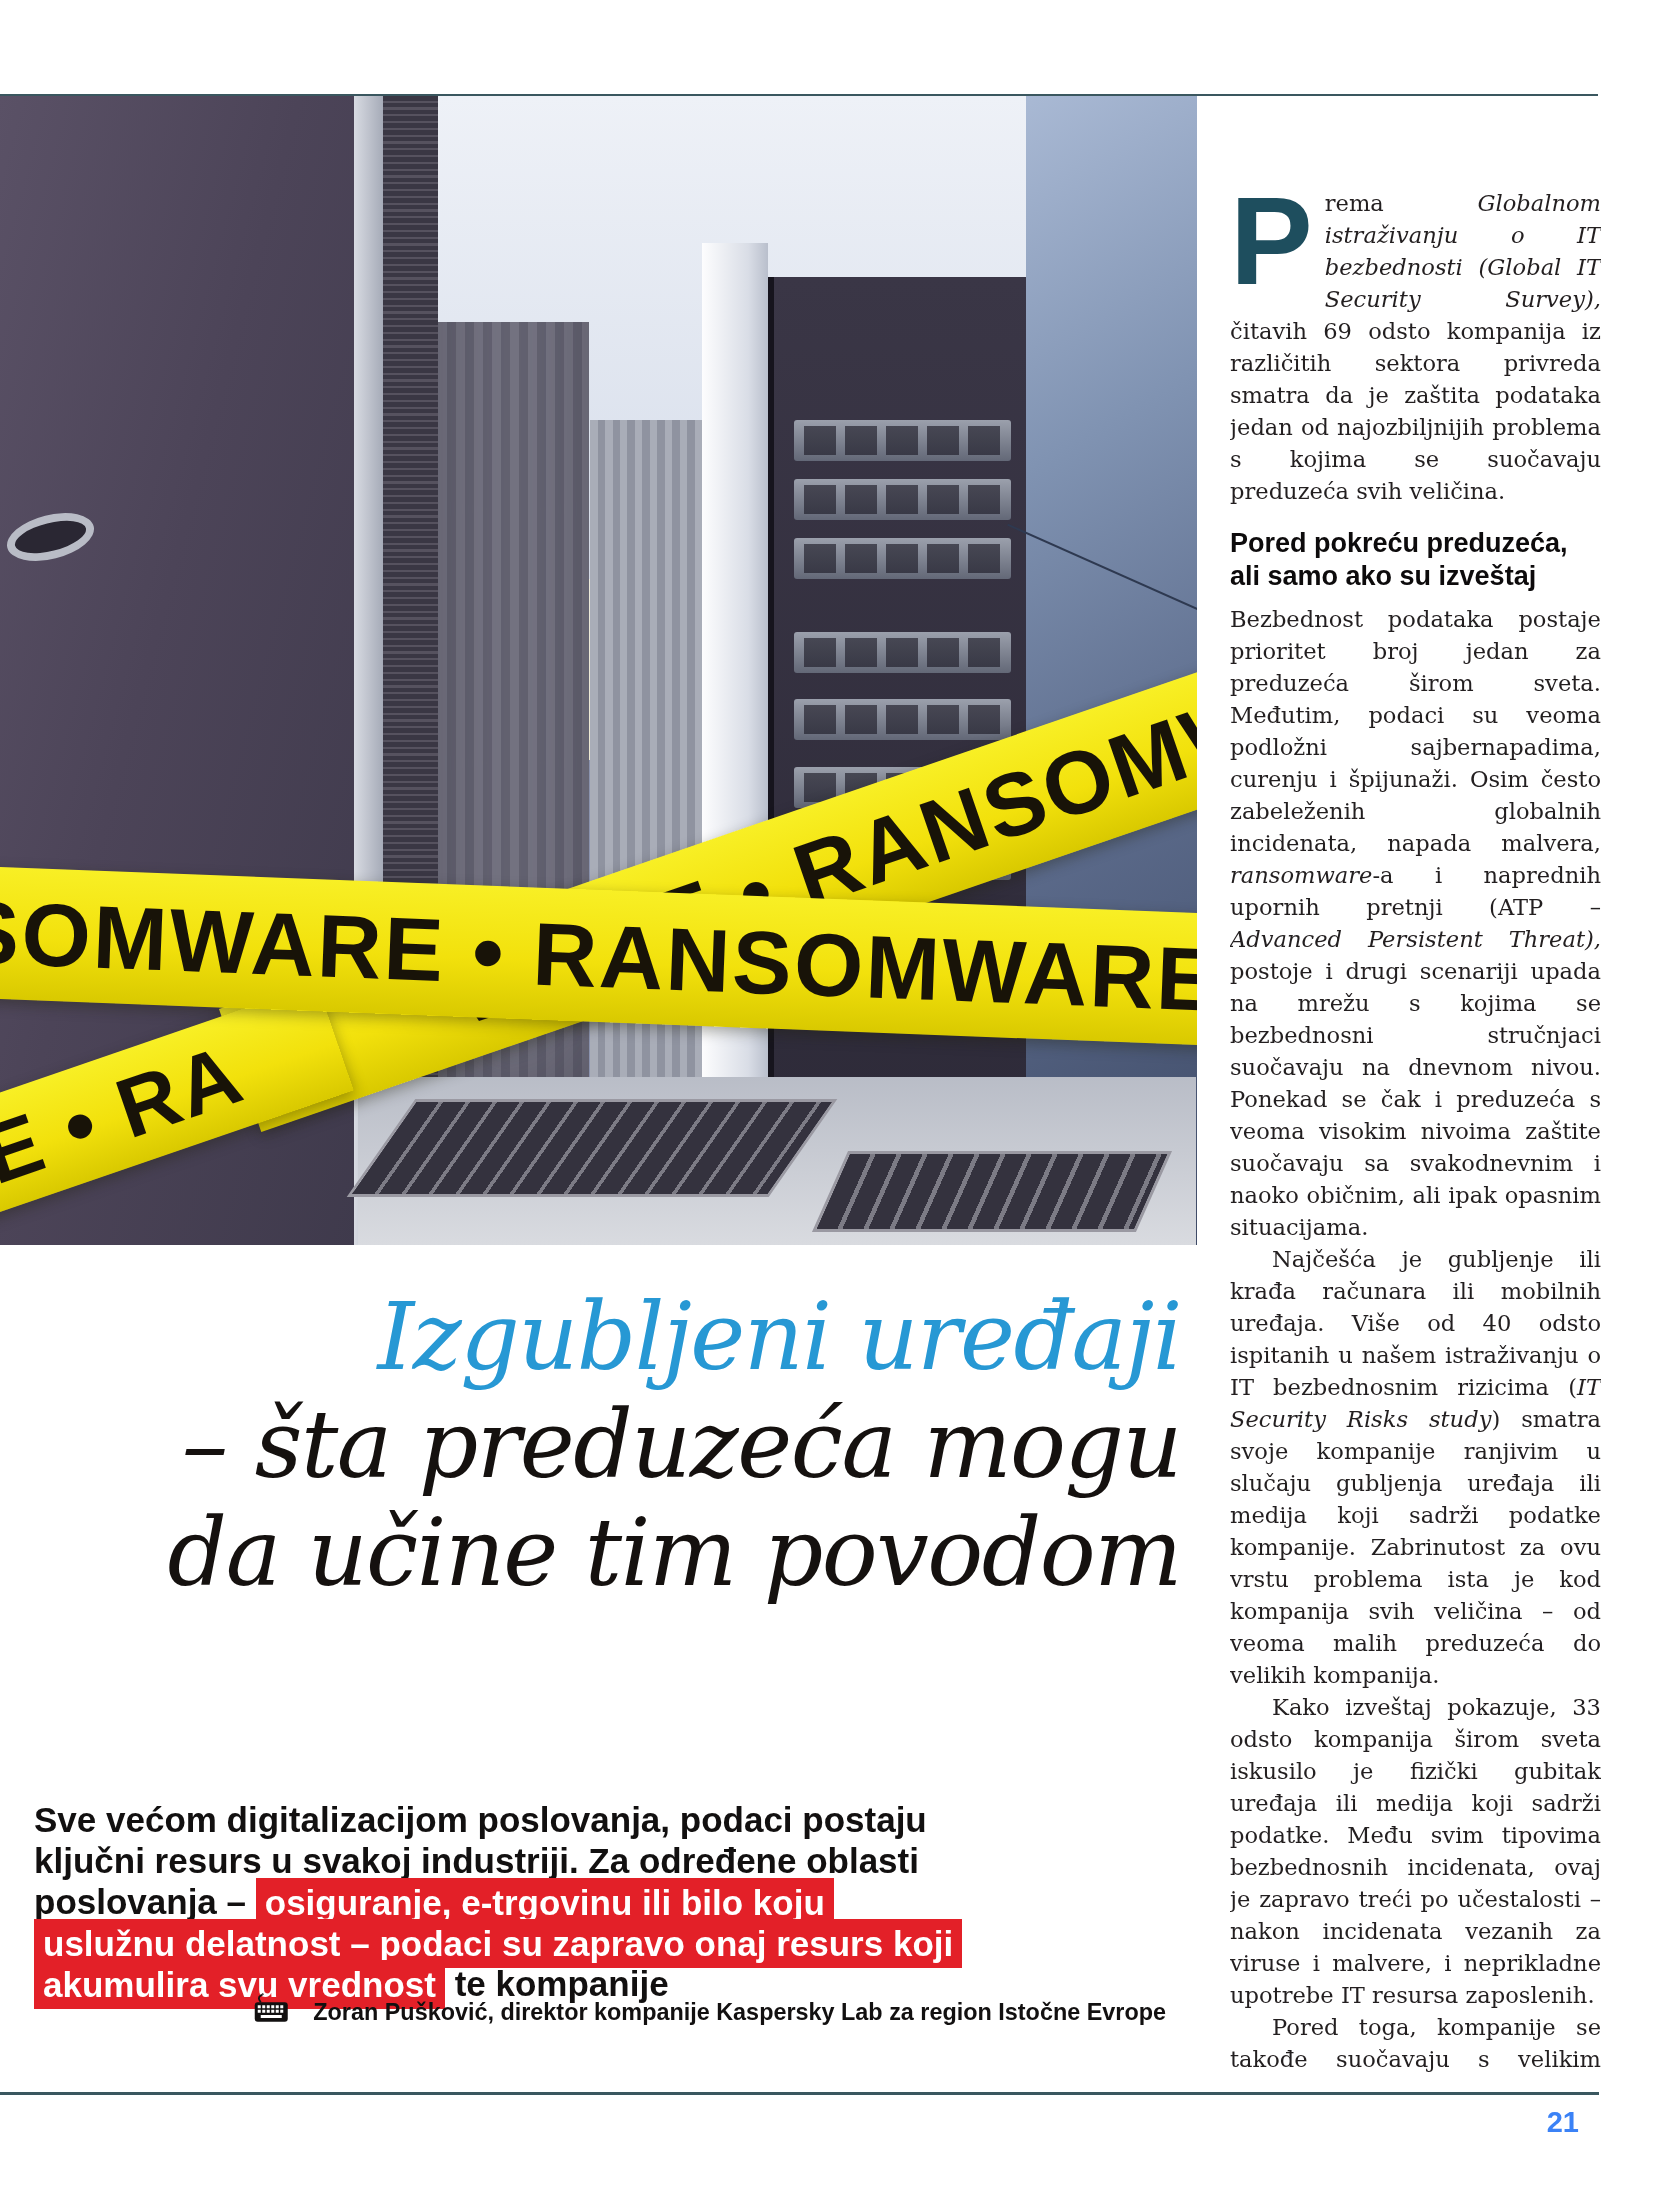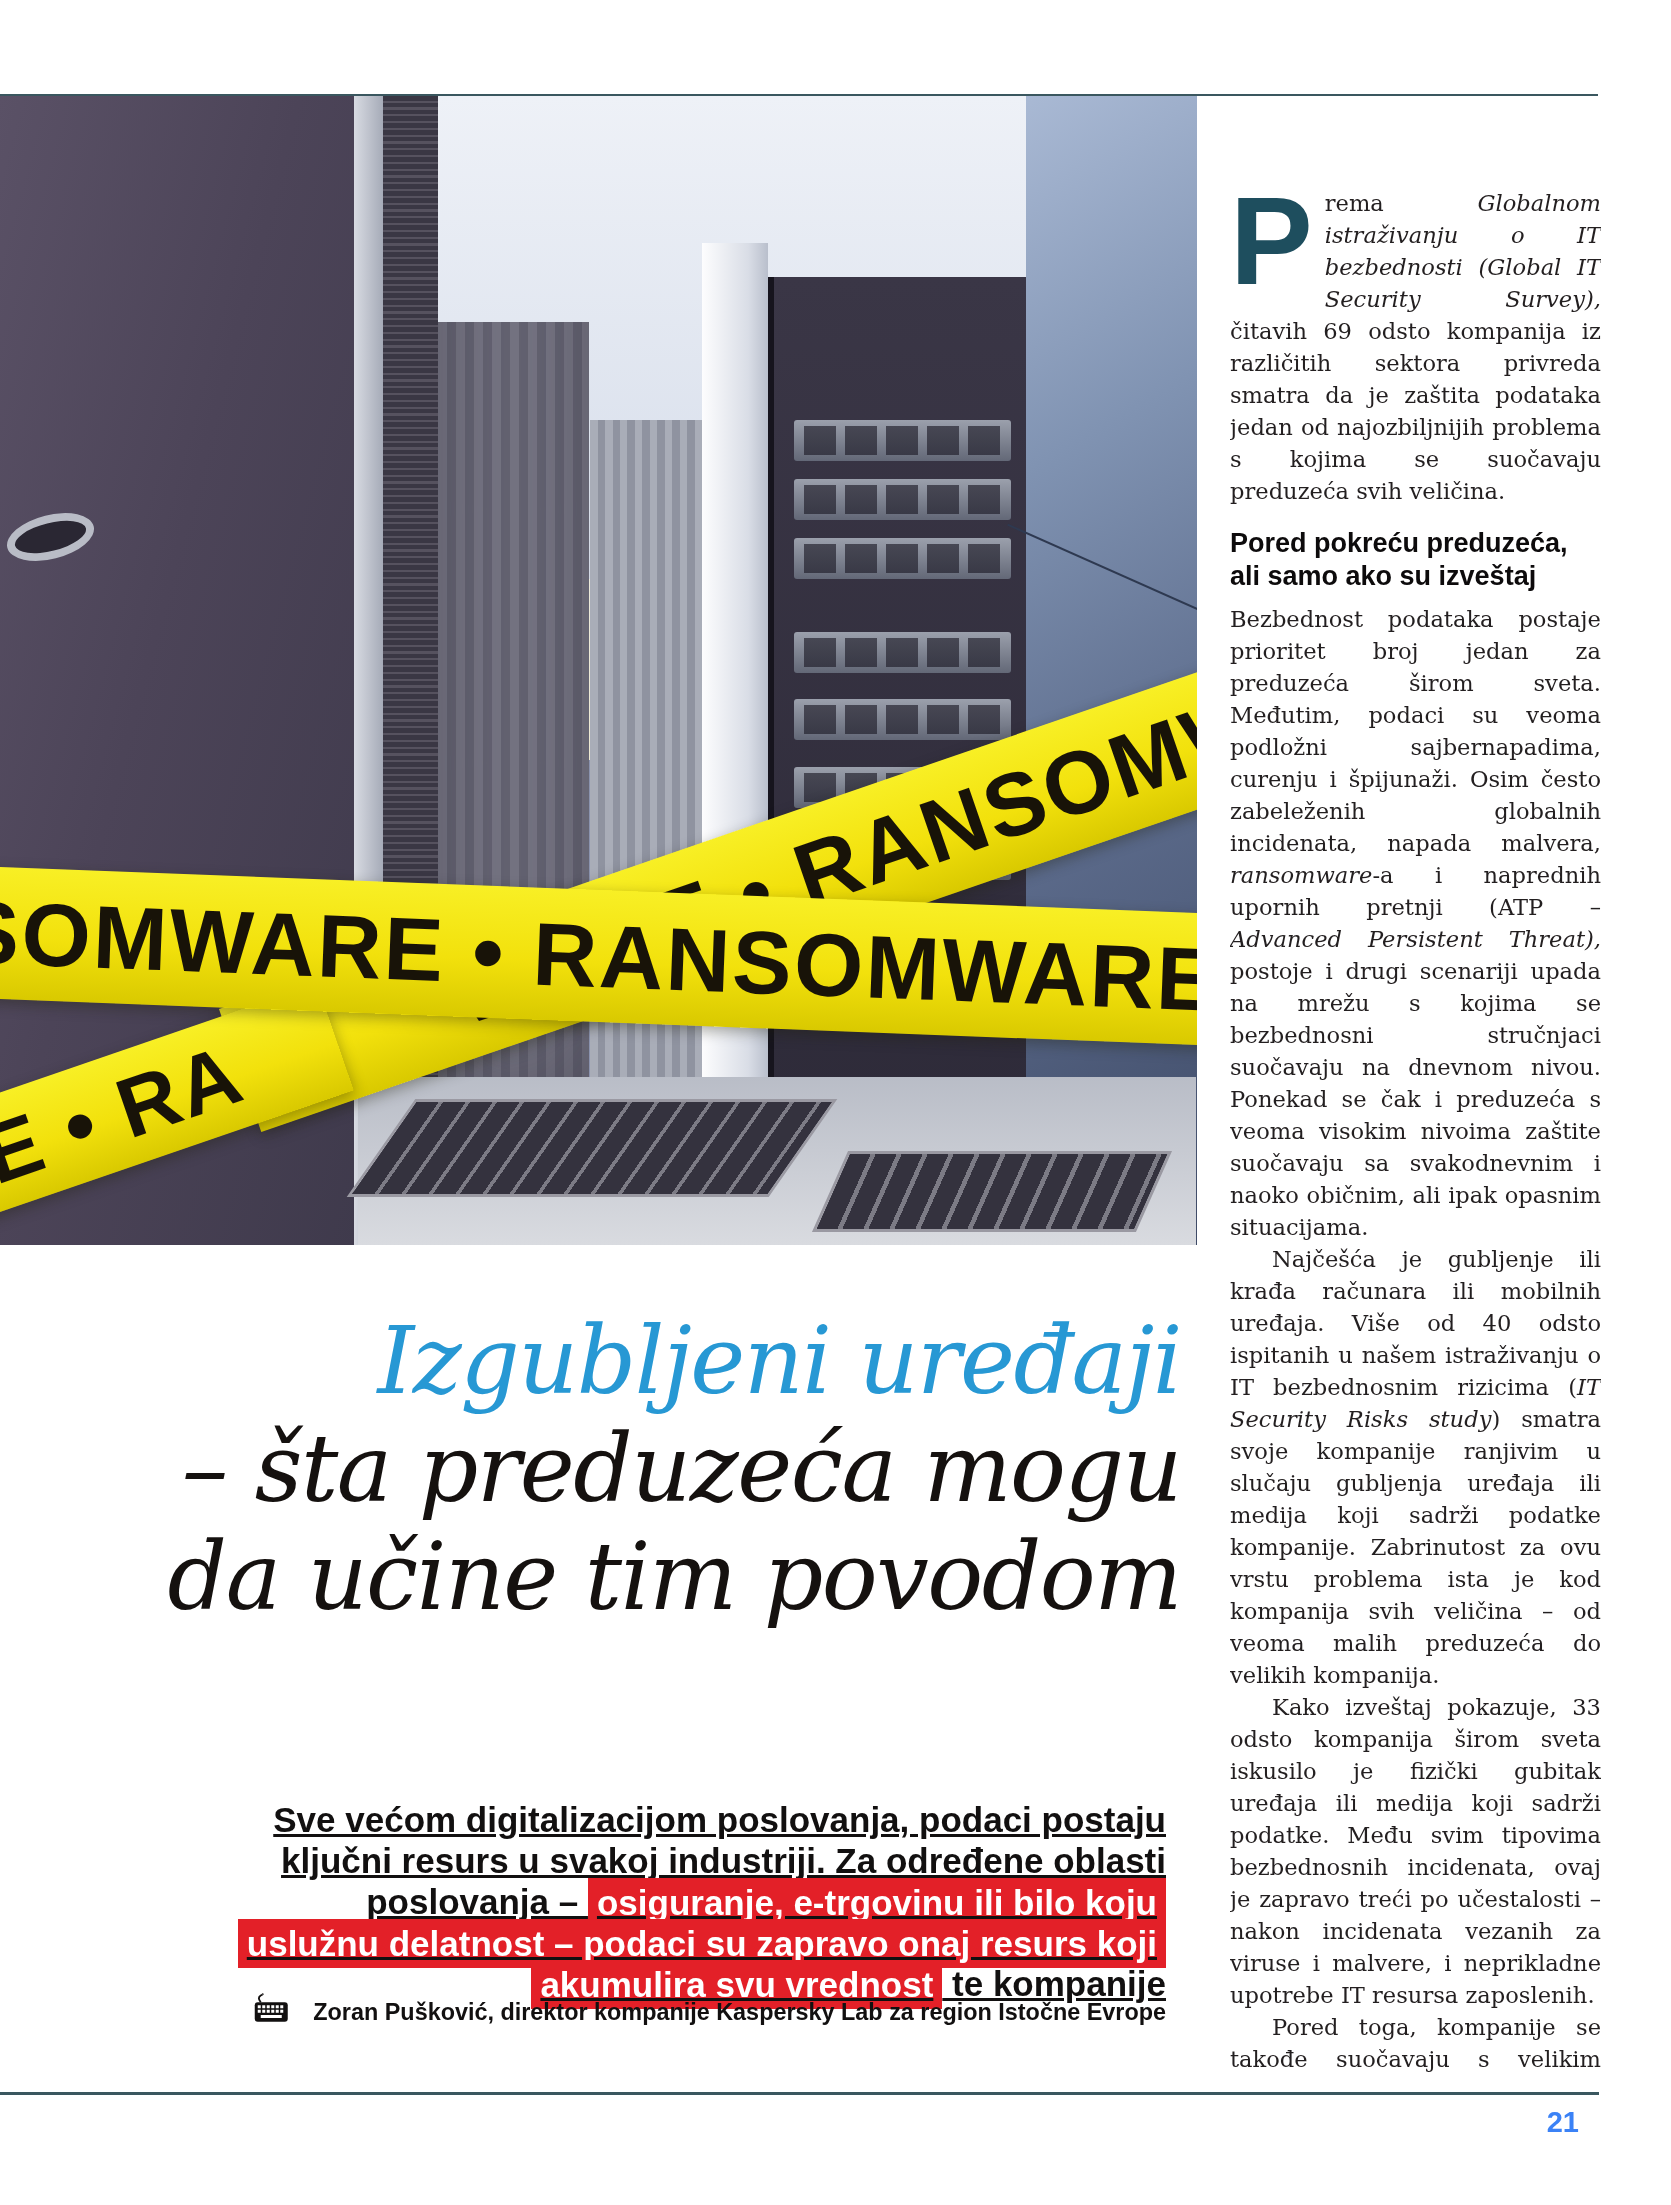--- a/index.html
+++ b/index.html
@@ -72,26 +72,26 @@
         transform:rotate(2.2deg); z-index:6; padding-left:4.5px;}
   .tape-b{left:219px; top:913px; width:1343px; height:130px;
         transform:rotate(-19deg); transform-origin:left top; z-index:5; padding-left:226px;}
   .tape-c{left:-68px; top:1020px; width:407px; height:113px; font-size:84px;
         transform:rotate(-19deg); transform-origin:left top; z-index:5; padding-left:38px;}
 
   
   .headline{position:absolute; top:1283px; right:490px; width:1147px; text-align:right;
         font-family:"DejaVu Serif", serif; font-style:italic;
         font-size:93px; line-height:108px; letter-spacing:-1.5px;}
-  .headline .h-blue{color:var(--headline-blue);margin-top:24px;}
+  .headline .h-blue{color:var(--headline-blue);}
   .headline .h-black{color:#15110f;}
 
   
-  .subhead{position:absolute; top:1799px; right:505px; width:1132px; text-align:right;
-        font:700 35px/41px "Liberation Sans", sans-serif; color:#121010;text-decoration:underline;}
+  .subhead{position:absolute; top:1799px; right:505px; width:1132px; text-align:left;
+        font:700 35px/41px "Liberation Sans", sans-serif; color:#121010;}
   .subhead .hl{background:var(--highlight-red); color:#ffffff; padding:4.5px 9px 6px;}
 
   
   .attrib{position:absolute; top:1993px; right:505px; display:flex; align-items:center; gap:20px;
         font:700 23.4px/29px "Liberation Sans", sans-serif; color:#121010;}
 
   
   .column{position:absolute; left:1230px; top:187px; width:371px; height:1890px; overflow:hidden;
         font:400 22.6px/32px "DejaVu Serif", serif; color:var(--body-text); text-align:justify;}
   .column p{margin:0;}

